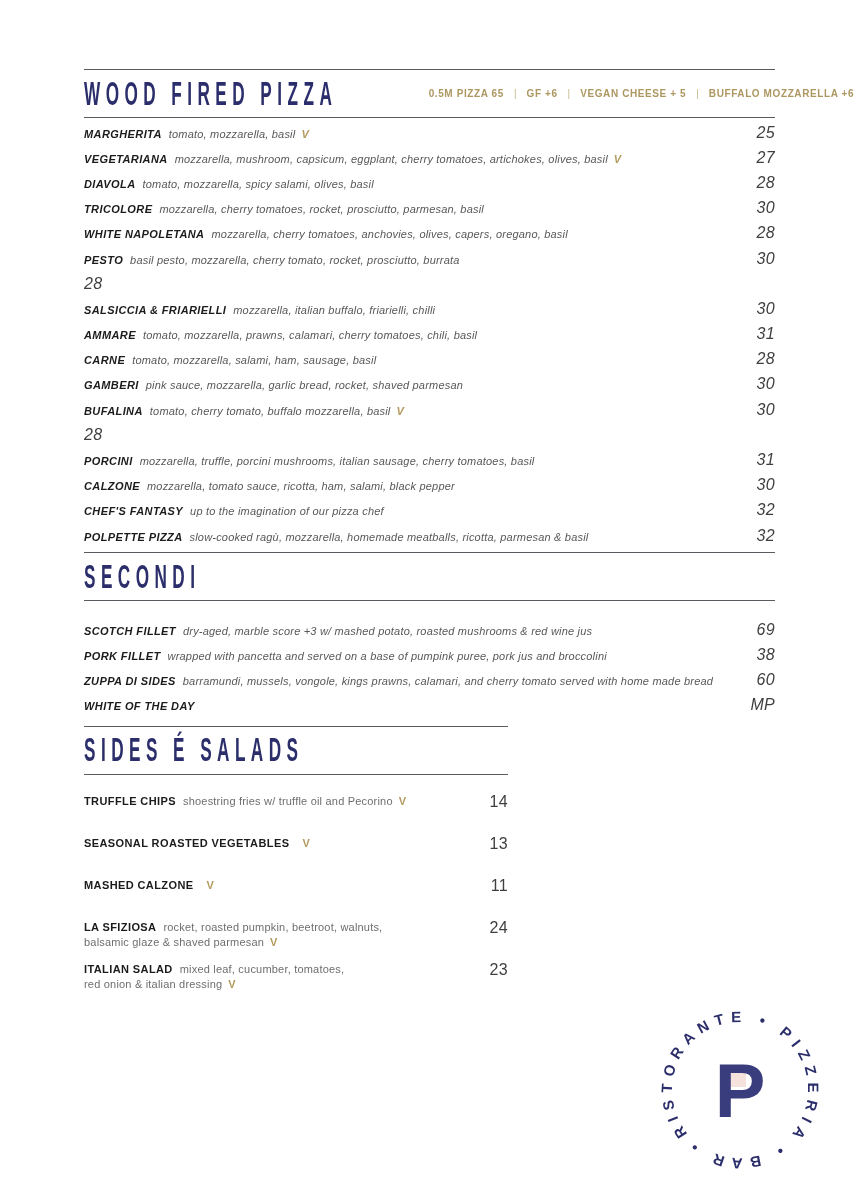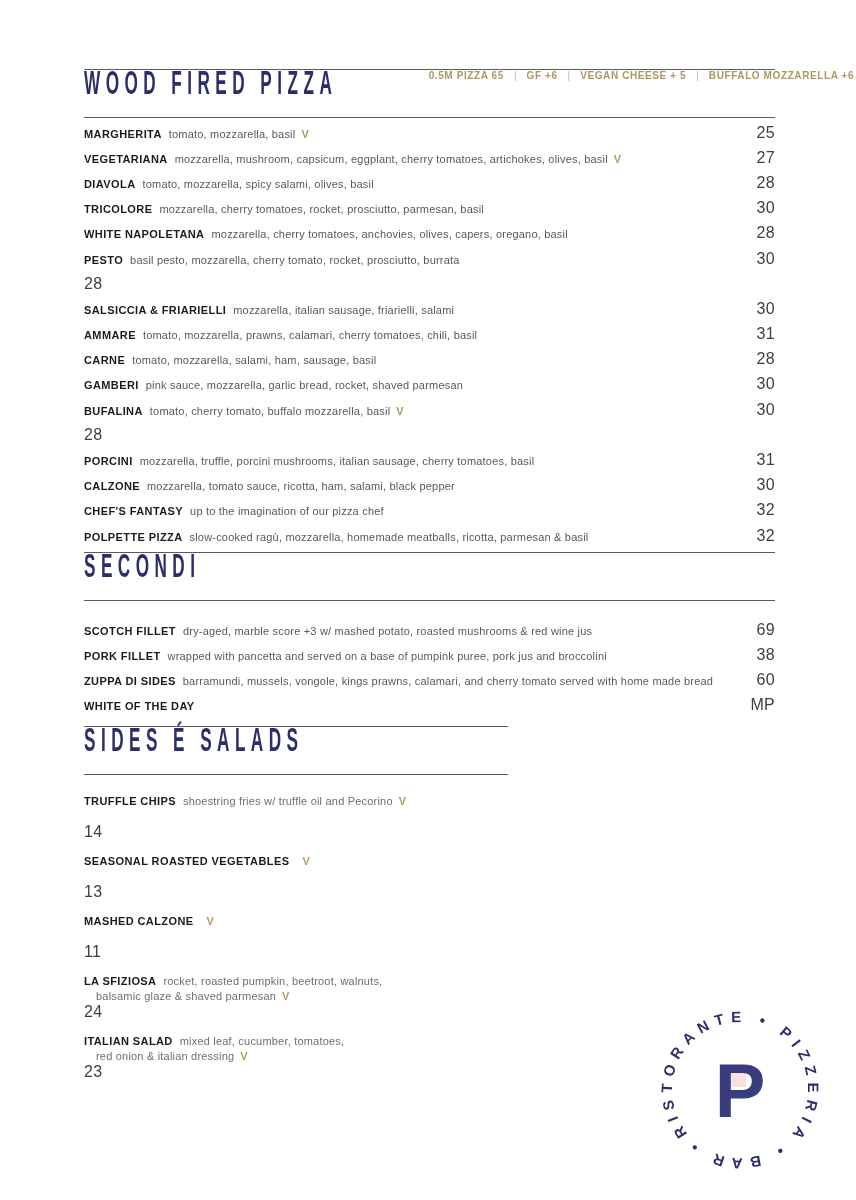--- a/index.html
+++ b/index.html
@@ -4,43 +4,43 @@
 <style>
   html,body{margin:0;padding:0;}
   body{
     width:856px;height:1200px;background:#ffffff;position:relative;
     font-family:"Liberation Sans",sans-serif;color:#1b1b1b;overflow:hidden;
   }
   .content{position:absolute;left:84px;top:0;width:691px;}
   .rule{border-top:1px solid #5a5a60;height:0;}
   .rule.first{margin-top:69px;}
   .rule.half{width:424px;}
-  .section-head{display:flex;justify-content:space-between;align-items:flex-start;height:47px;}
+  .section-head{display:flex;justify-content:space-between;align-items:center;height:47px;}
   .section-title{
     display:inline-block;color:#2b2e6b;font-weight:700;font-size:22px;
     letter-spacing:7px;white-space:nowrap;
     transform:scale(0.78,1.5);transform-origin:left center;
   }
   .header-note{display:flex;align-items:center;white-space:nowrap;}
   .annot{display:inline-flex;align-items:center;}
   .annot-sep{color:#c7b88f;font-size:10px;margin:0 10px;font-weight:400;}
   .annot-label{color:#ac9761;font-size:10px;font-weight:700;letter-spacing:0.6px;}
-  .menu-list{padding:2px 0 4px 0;}
+  .menu-list{padding:2px 0 4px 0;font-style:italic;}
   .menu-list.secondi{padding:16px 0 8px 0;}
   .row{display:flex;justify-content:space-between;align-items:center;height:25.2px;}
   .iname{font-weight:700;font-size:11px;color:#1b1b1b;letter-spacing:0.4px;}
   .idesc{font-size:11px;color:#58585a;margin-left:7px;letter-spacing:0.2px;}
   .vmark{font-size:11px;font-weight:700;color:#b39b5e;margin-left:6px;}
   .price{font-size:16px;color:#3f3f41;letter-spacing:0.3px;}
   .sides-wrap{width:424px;}
   .sides-list{padding-top:18px;}
-  .srow{display:flex;justify-content:space-between;align-items:flex-start;margin-bottom:12px;flex-direction:column;}
+  .srow{display:flex;justify-content:space-between;align-items:flex-start;margin-bottom:12px;}
   .srow-text{line-height:14px;max-width:350px;}
   .srow .idesc{color:#6e6e70;}
-  .desc2 .idesc{margin-left:12px;}
+  .desc2 .idesc{margin-left:0;}
   .logo{position:absolute;left:655px;top:1005px;width:170px;height:170px;}
   .logo svg{display:block;}
 </style>
 </head>
 <body>
 
 <div class="content">
 
   <div class="rule first"></div>
 
@@ -113,21 +113,21 @@
     </div>
     <div class="price">30</div>
   </div>
 
   <div class="row">
     <div class="price">28</div>
   </div>
 
   <div class="row">
     <div class="row-text">
-      <span class="iname">SALSICCIA &amp; FRIARIELLI</span><span class="idesc">mozzarella, italian sausage, friarielli, salami</span><span class="vmark"></span>
+      <span class="iname">SALSICCIA &amp; FRIARIELLI</span><span class="idesc">mozzarella, italian buffalo, friarielli, chilli</span><span class="vmark"></span>
     </div>
     <div class="price">30</div>
   </div>
 
   <div class="row">
     <div class="row-text">
       <span class="iname">AMMARE</span><span class="idesc">tomato, mozzarella, prawns, calamari, cherry tomatoes, chili, basil</span><span class="vmark"></span>
     </div>
     <div class="price">31</div>
   </div>

